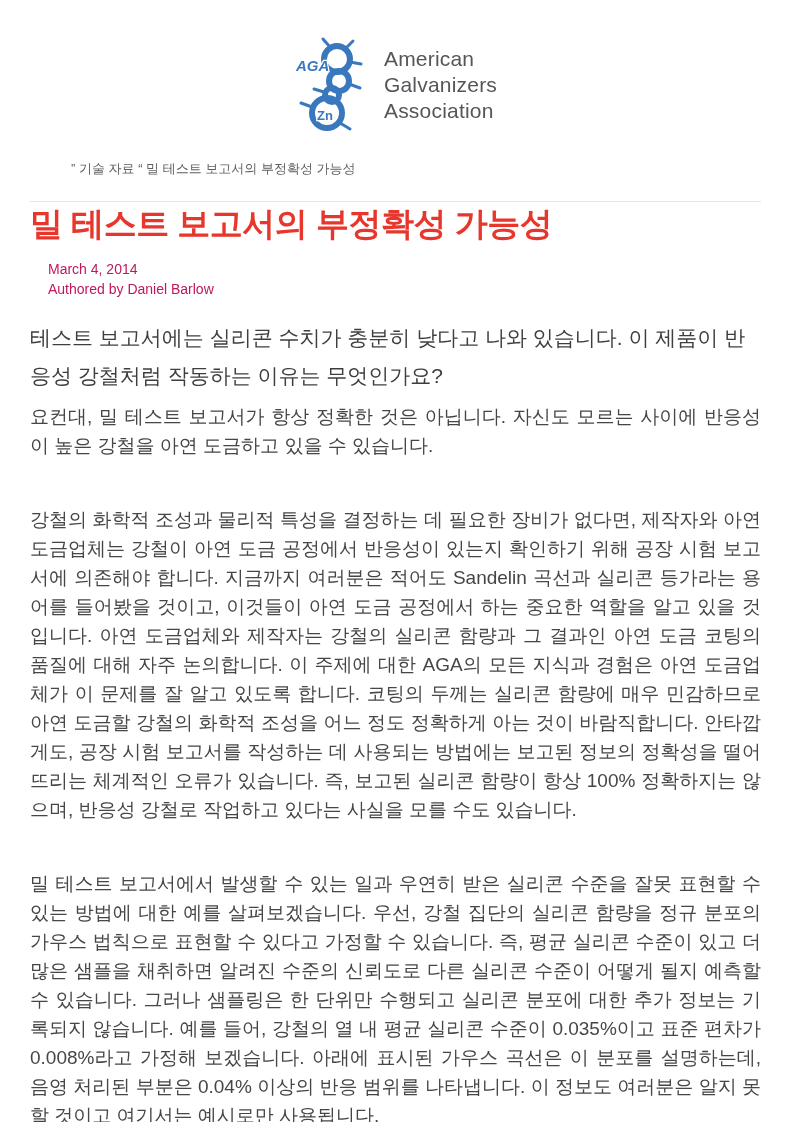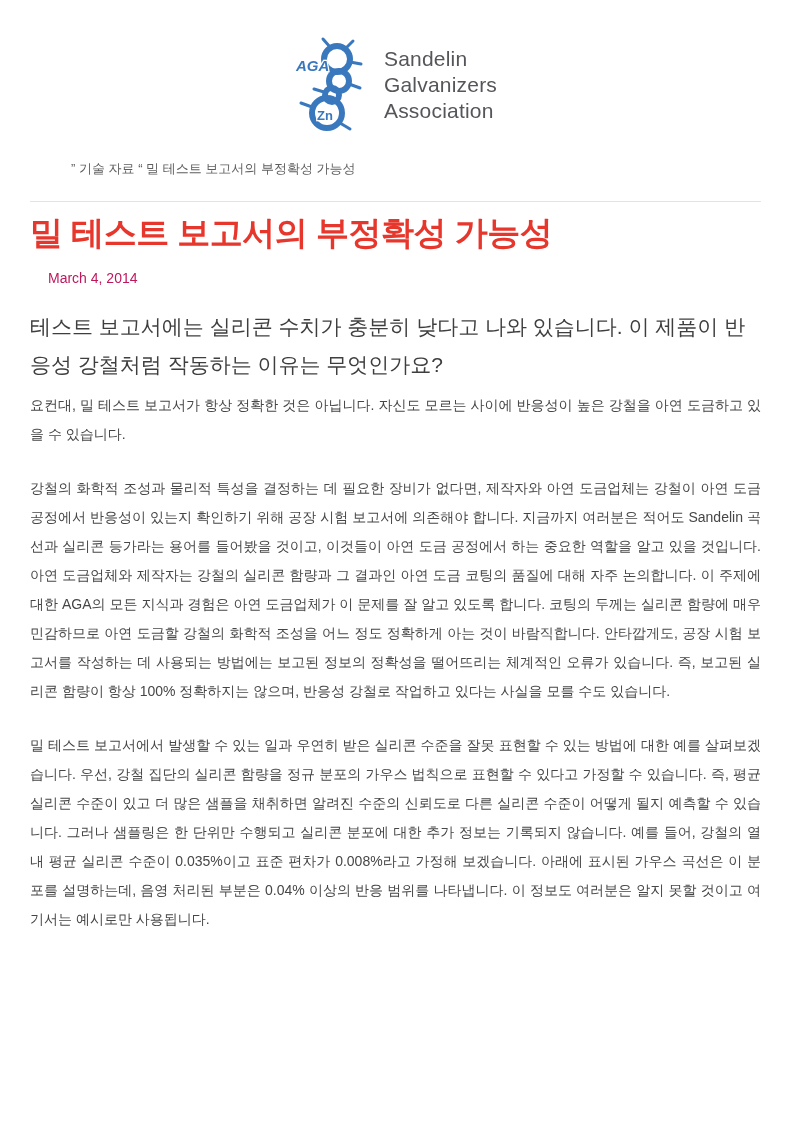--- a/index.html
+++ b/index.html
@@ -38,21 +38,21 @@
     color: #5e5e5e;
   }
   
   .divider {
     border: none;
     border-top: 1px solid #e4e4e4;
     margin: 23px 30px 0 30px;
   }
   
   .title {
-    margin: 11px 30px 0 30px;
+    margin: 2px 30px 0 30px;
     font-size: 33px;
     line-height: 1.2;
     font-weight: 700;
     color: #e7372c;
     letter-spacing: -0.5px;
   }
   
   .meta {
     margin: 15px 30px 0 48px;
     font-size: 14px;
@@ -64,28 +64,28 @@
     margin: 20px 30px 4px 30px;
     font-size: 21px;
     line-height: 38px;
     font-weight: 400;
     color: #3e3e3e;
   }
   
   .body-copy { margin: 0 30px; }
   .body-copy p {
     margin: 0;
-    font-size: 14px;
+    font-size: 19px;
     line-height: 29px;
     color: #464646;
     text-align: justify;
     word-break: normal;
   }
   .body-copy p.lead { margin-top: 7px; }
-  .body-copy p + p { margin-top: 25px; }
+  .body-copy p + p { margin-top: 45px; }
   .logo-mark text {
     font-family: "Liberation Sans", "DejaVu Sans", sans-serif;
     font-weight: 700;
     fill: #3a78be;
     paint-order: stroke;
     stroke: #ffffff;
     stroke-width: 2.5px;
   }
 </style>
 </head>
@@ -108,36 +108,37 @@
           <line x1="56" y1="26" x2="67" y2="28"></line>
           <line x1="55" y1="48" x2="66" y2="52"></line>
           <line x1="30" y1="56" x2="20" y2="53"></line>
           <line x1="18" y1="71" x2="7" y2="67"></line>
           <line x1="46" y1="87" x2="56" y2="93"></line>
         </g>
         <text x="2" y="35" font-size="15" font-style="italic">AGA</text>
         <text x="23" y="84" font-size="13">Zn</text>
       </svg>
       <div class="org-name">
-        <div>Sandelin</div>
+        <div>American</div>
         <div>Galvanizers</div>
         <div>Association</div>
       </div>
     </div>
   </header>
 
   <nav class="breadcrumb">” 기술 자료 “ 밀 테스트 보고서의 부정확성 가능성</nav>
 
   <hr class="divider">
 
   <main>
     <h1 class="title">밀 테스트 보고서의 부정확성 가능성</h1>
 
     <div class="meta">
       <div>March 4, 2014</div>
+      <div>Authored by Daniel Barlow</div>
     </div>
 
     <h2 class="question">테스트 보고서에는 실리콘 수치가 충분히 낮다고 나와 있습니다. 이 제품이 반응성 강철처럼 작동하는 이유는 무엇인가요?</h2>
 
     <div class="body-copy">
       <p class="lead">요컨대, 밀 테스트 보고서가 항상 정확한 것은 아닙니다. 자신도 모르는 사이에 반응성이 높은 강철을 아연 도금하고 있을 수 있습니다.</p>
       <p>강철의 화학적 조성과 물리적 특성을 결정하는 데 필요한 장비가 없다면, 제작자와 아연 도금업체는 강철이 아연 도금 공정에서 반응성이 있는지 확인하기 위해 공장 시험 보고서에 의존해야 합니다. 지금까지 여러분은 적어도 Sandelin 곡선과 실리콘 등가라는 용어를 들어봤을 것이고, 이것들이 아연 도금 공정에서 하는 중요한 역할을 알고 있을 것입니다. 아연 도금업체와 제작자는 강철의 실리콘 함량과 그 결과인 아연 도금 코팅의 품질에 대해 자주 논의합니다. 이 주제에 대한 AGA의 모든 지식과 경험은 아연 도금업체가 이 문제를 잘 알고 있도록 합니다. 코팅의 두께는 실리콘 함량에 매우 민감하므로 아연 도금할 강철의 화학적 조성을 어느 정도 정확하게 아는 것이 바람직합니다. 안타깝게도, 공장 시험 보고서를 작성하는 데 사용되는 방법에는 보고된 정보의 정확성을 떨어뜨리는 체계적인 오류가 있습니다. 즉, 보고된 실리콘 함량이 항상 100% 정확하지는 않으며, 반응성 강철로 작업하고 있다는 사실을 모를 수도 있습니다.</p>
       <p>밀 테스트 보고서에서 발생할 수 있는 일과 우연히 받은 실리콘 수준을 잘못 표현할 수 있는 방법에 대한 예를 살펴보겠습니다. 우선, 강철 집단의 실리콘 함량을 정규 분포의 가우스 법칙으로 표현할 수 있다고 가정할 수 있습니다. 즉, 평균 실리콘 수준이 있고 더 많은 샘플을 채취하면 알려진 수준의 신뢰도로 다른 실리콘 수준이 어떻게 될지 예측할 수 있습니다. 그러나 샘플링은 한 단위만 수행되고 실리콘 분포에 대한 추가 정보는 기록되지 않습니다. 예를 들어, 강철의 열 내 평균 실리콘 수준이 0.035%이고 표준 편차가 0.008%라고 가정해 보겠습니다. 아래에 표시된 가우스 곡선은 이 분포를 설명하는데, 음영 처리된 부분은 0.04% 이상의 반응 범위를 나타냅니다. 이 정보도 여러분은 알지 못할 것이고 여기서는 예시로만 사용됩니다.</p>
     </div>
   </main>

